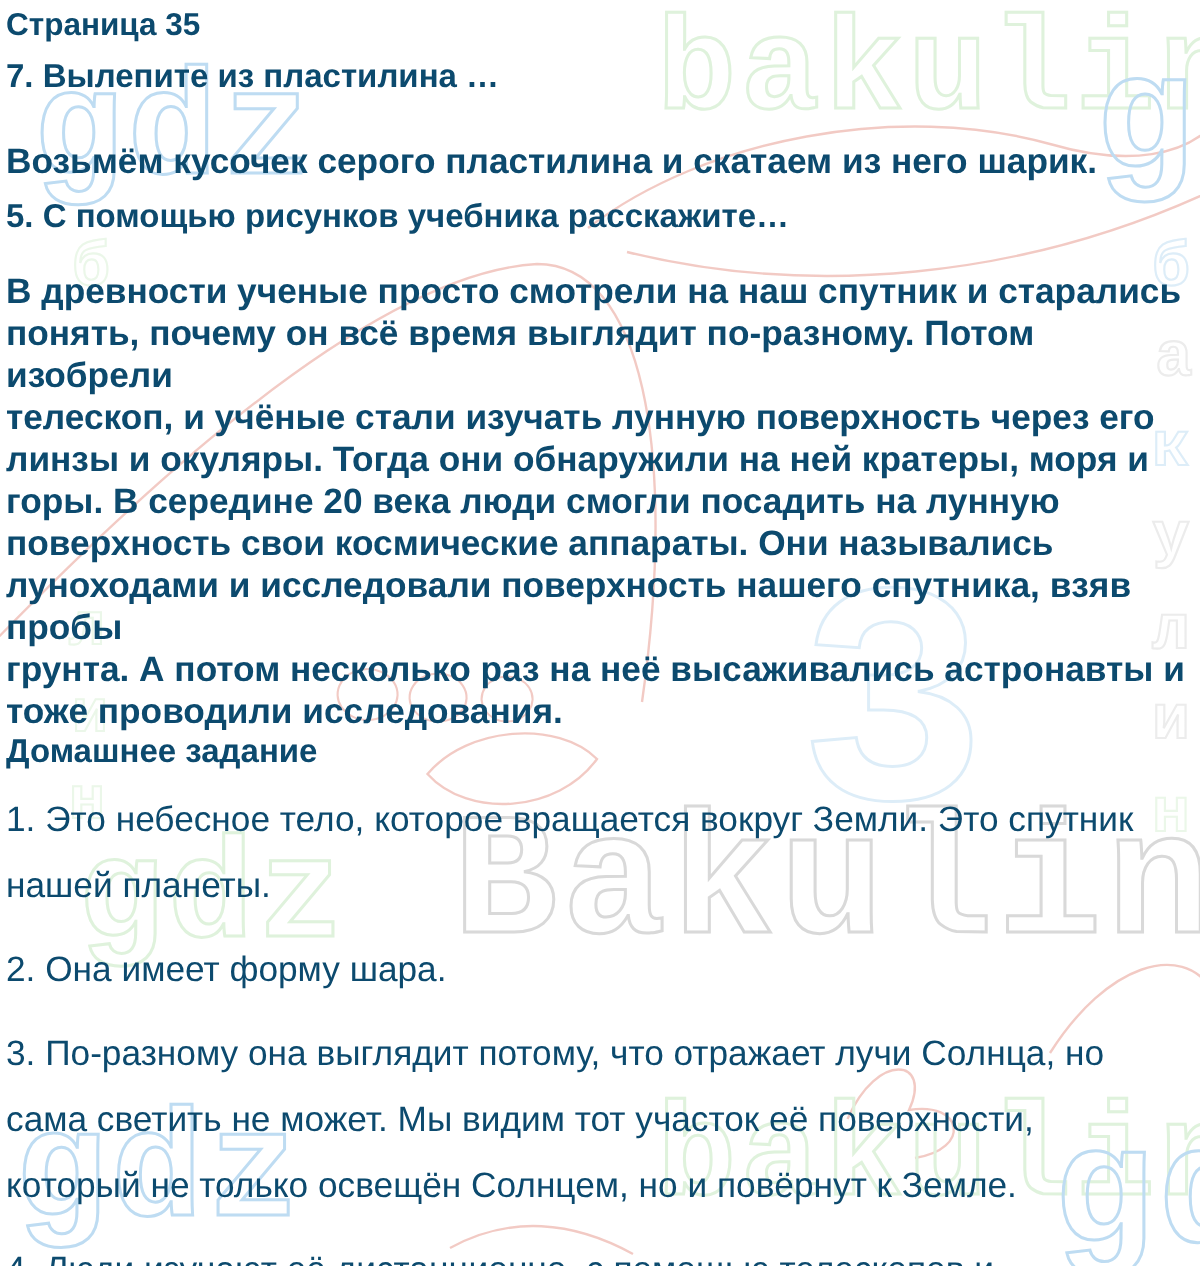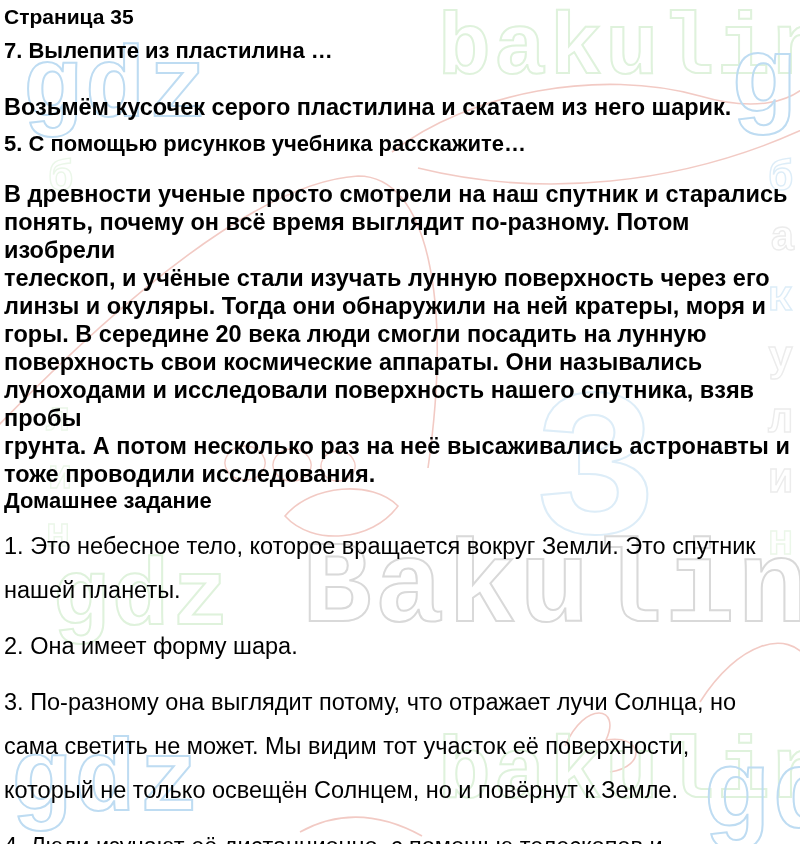--- a/index.html
+++ b/index.html
@@ -21,21 +21,21 @@
     color: transparent;
     letter-spacing: 3px;
     line-height: 1;
     white-space: nowrap;
   }
 
   
   #content {
     position: absolute; inset: 0; z-index: 1;
     padding: 2px 4px 0 4px;
-    color: #000000;
+    color: #0c4a6e;
   }
   .page-header {
     font-size: 21px; font-weight: bold; line-height: 26px;
     margin: 2px 0 0 0;
   }
   .q-title {
     font-size: 22px; font-weight: bold; line-height: 26px;
   }
   .q-title.first { margin-top: 8px; }
   .q-title.second { margin-top: 9px; }

